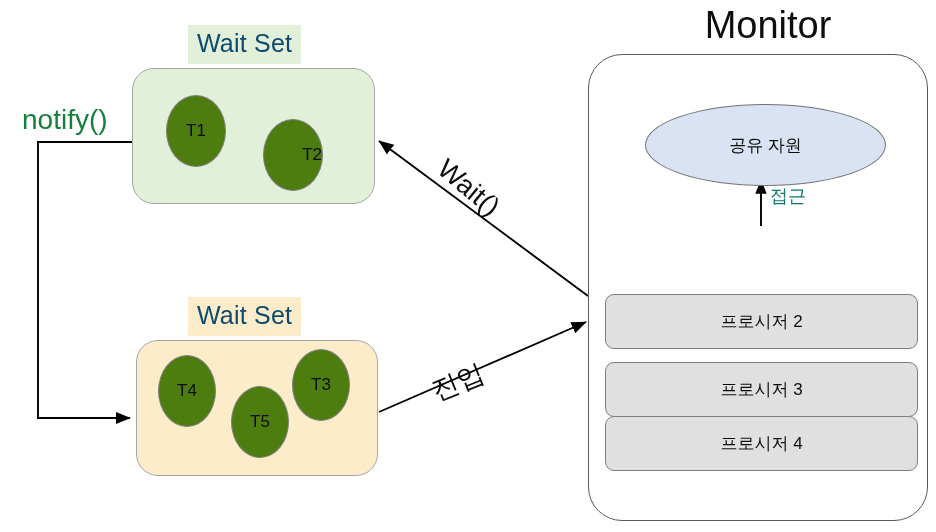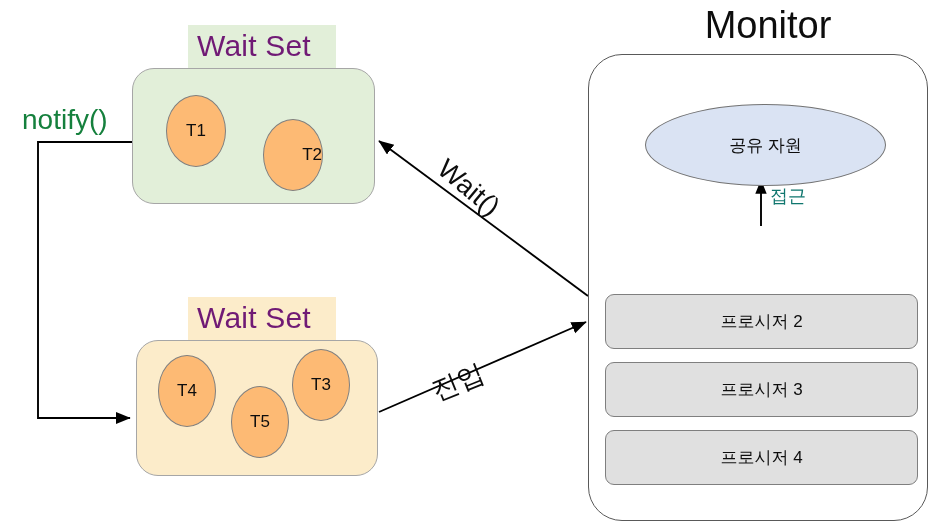--- a/index.html
+++ b/index.html
@@ -21,24 +21,24 @@
     position: absolute;
     left: 0;
     top: 0;
     width: 936px;
     height: 532px;
   }
 
   
   .chip {
     position: absolute;
-    font-size: 30px;
-    line-height: 1;
-    color: #701a75;
-    padding: 6px 25px 8px 9px;
+    font-size: 25px;
+    line-height: 1;
+    color: #0c4a6e;
+    padding: 6px 9px 8px 9px;
     white-space: nowrap;
     letter-spacing: 0.2px;
   }
   #wait-set-chip {
     left: 188px;
     top: 25px;
     background: #e2efd9;
   }
   #entry-set-chip {
     left: 188px;
@@ -64,21 +64,21 @@
     left: 136px;
     top: 340px;
     width: 242px;
     height: 136px;
     background: #fcecca;
   }
 
   
   .thread {
     position: absolute;
-    background: #fdba74;
+    background: #4d7c0f;
     border: 1px solid #7f7f7f;
     border-radius: 50%;
     box-sizing: border-box;
     display: flex;
     align-items: center;
     justify-content: center;
     font-size: 17px;
     color: #0d0d0d;
   }
 
@@ -235,17 +235,17 @@
     <span>공유 자원</span>
   </div>
   <div id="access-label">접근</div>
 
   <div class="procedure" style="top:294px;">
     <span>프로시저 2</span>
   </div>
   <div class="procedure" style="top:362px;">
     <span>프로시저 3</span>
   </div>
-  <div class="procedure" style="top:430px;">
+  <div class="procedure" style="top:416px;">
     <span>프로시저 4</span>
   </div>
 
 </div>
 
 </body></html>

